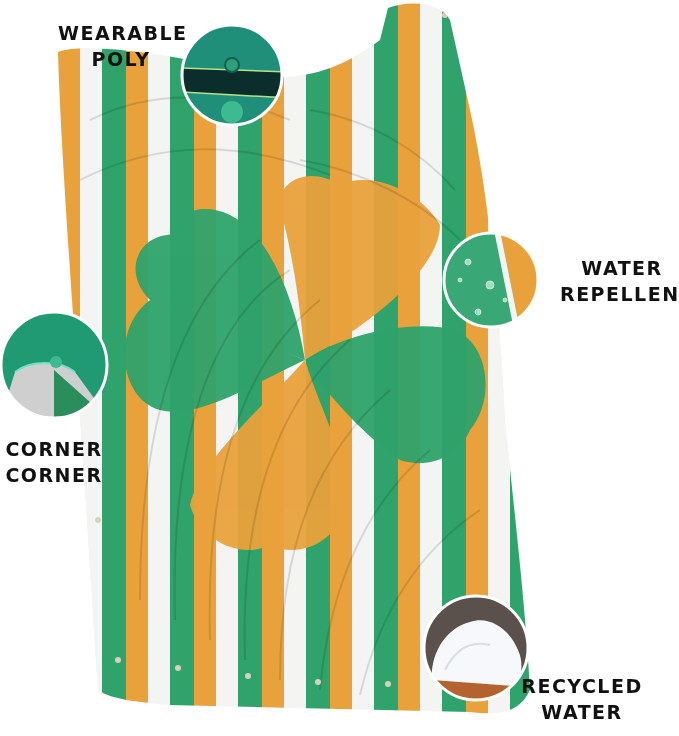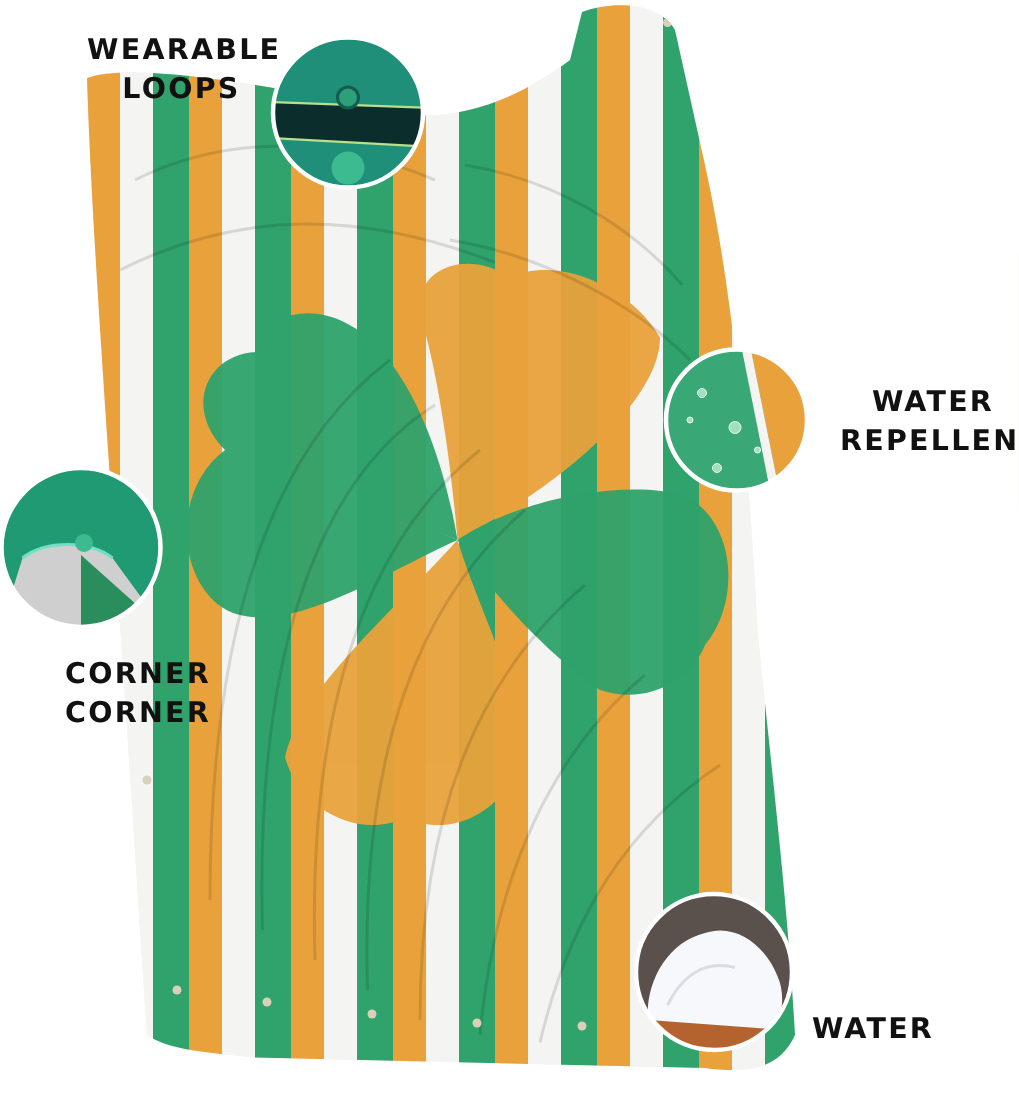--- a/index.html
+++ b/index.html
@@ -130,29 +130,30 @@
       <rect x="420" y="595" width="115" height="110" fill="#5a504c"></rect>
       <ellipse cx="476" cy="688" rx="55" ry="14" fill="#b4622e"></ellipse>
       <path d="M432,680 C430,655 445,628 470,622 C490,615 510,630 518,650 C525,665 520,682 515,686 Z" fill="#f6f8fb"></path>
       <path d="M445,670 C455,650 470,640 490,645" stroke="#d7dde6" stroke-width="2" fill="none"></path>
     </g>
     <circle cx="476" cy="648" r="52" fill="none" stroke="#fff" stroke-width="3"></circle>
   </svg>
 
   <div class="label" style="left:58px;top:20px;width:126px;">
     <div>WEARABLE</div>
-    <div>LOOPS</div>
+    <div>POLY</div>
   </div>
 
   <div class="label" style="left:560px;top:255px;width:124px;">
     <div>WATER</div>
     <div>REPELLENT</div>
   </div>
 
-  <div class="label" style="left:0px;top:436px;width:108px;margin-left:38px;">
+  <div class="label" style="left:0px;top:436px;width:108px;">
     <div>CORNER</div>
     <div>CORNER</div>
   </div>
 
   <div class="label" style="left:520px;top:673px;width:124px;">
+    <div>RECYCLED</div>
     <div>WATER</div>
   </div>
 </div>
 
 </body></html>

